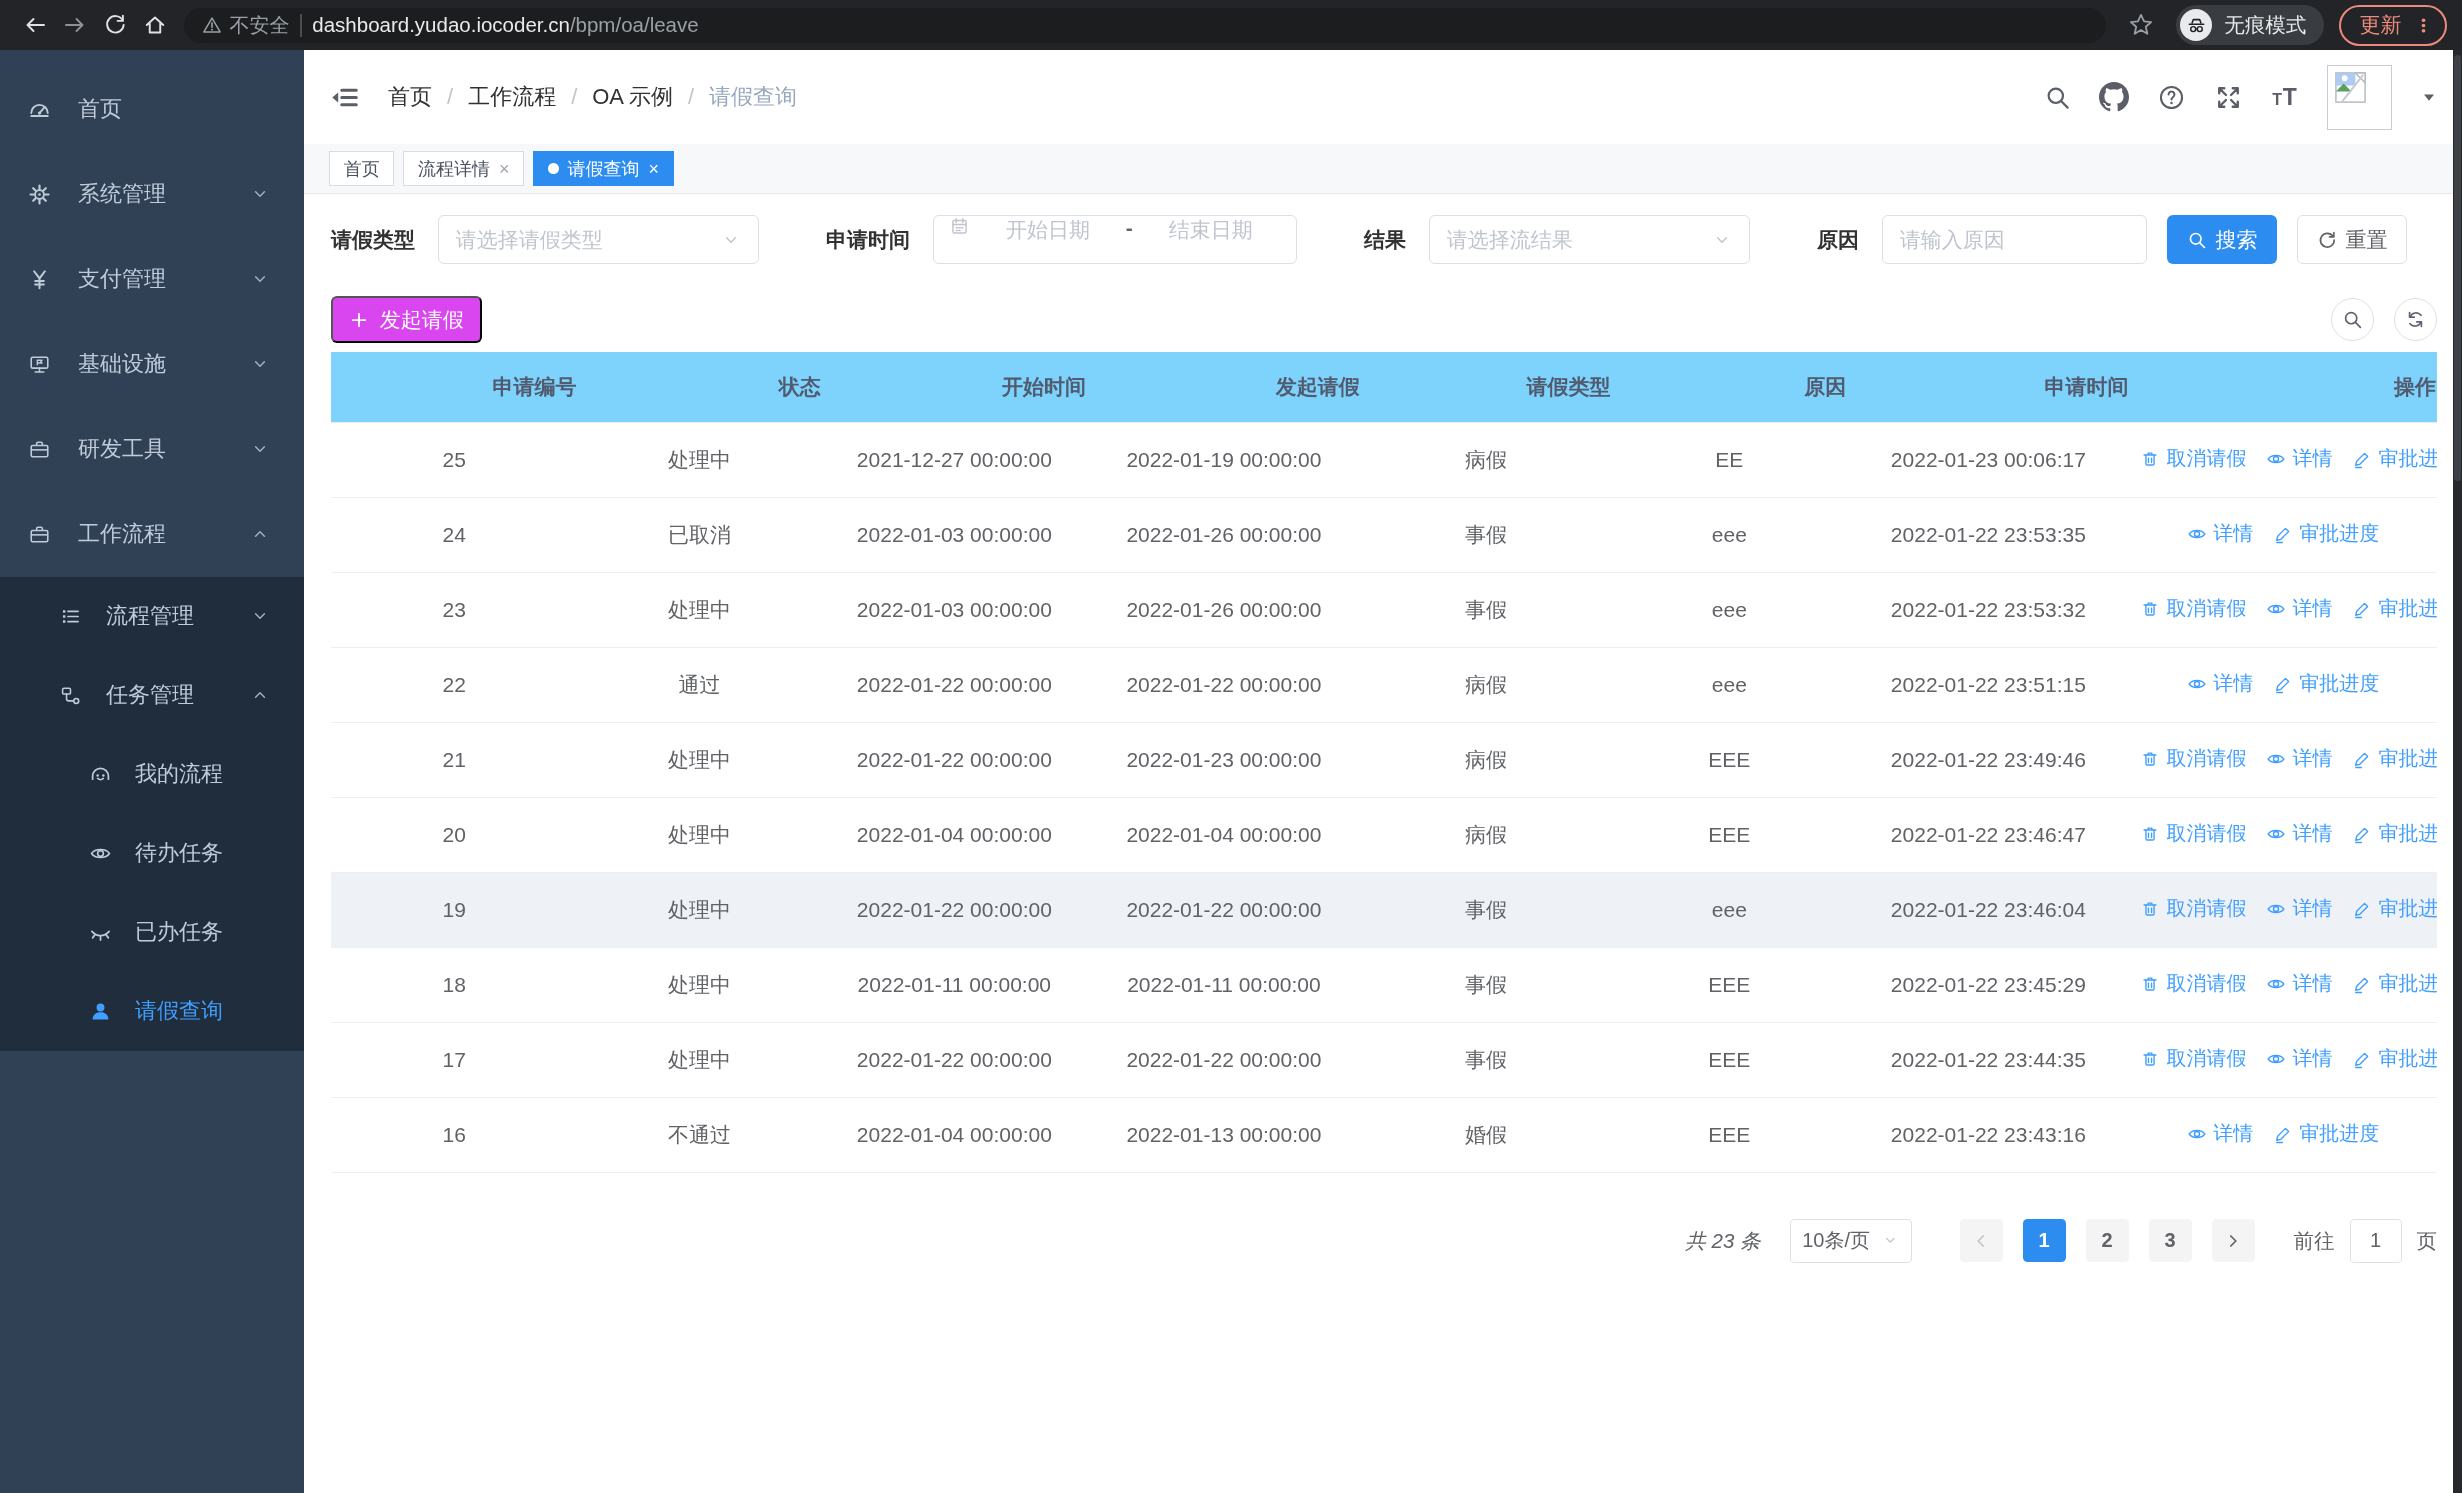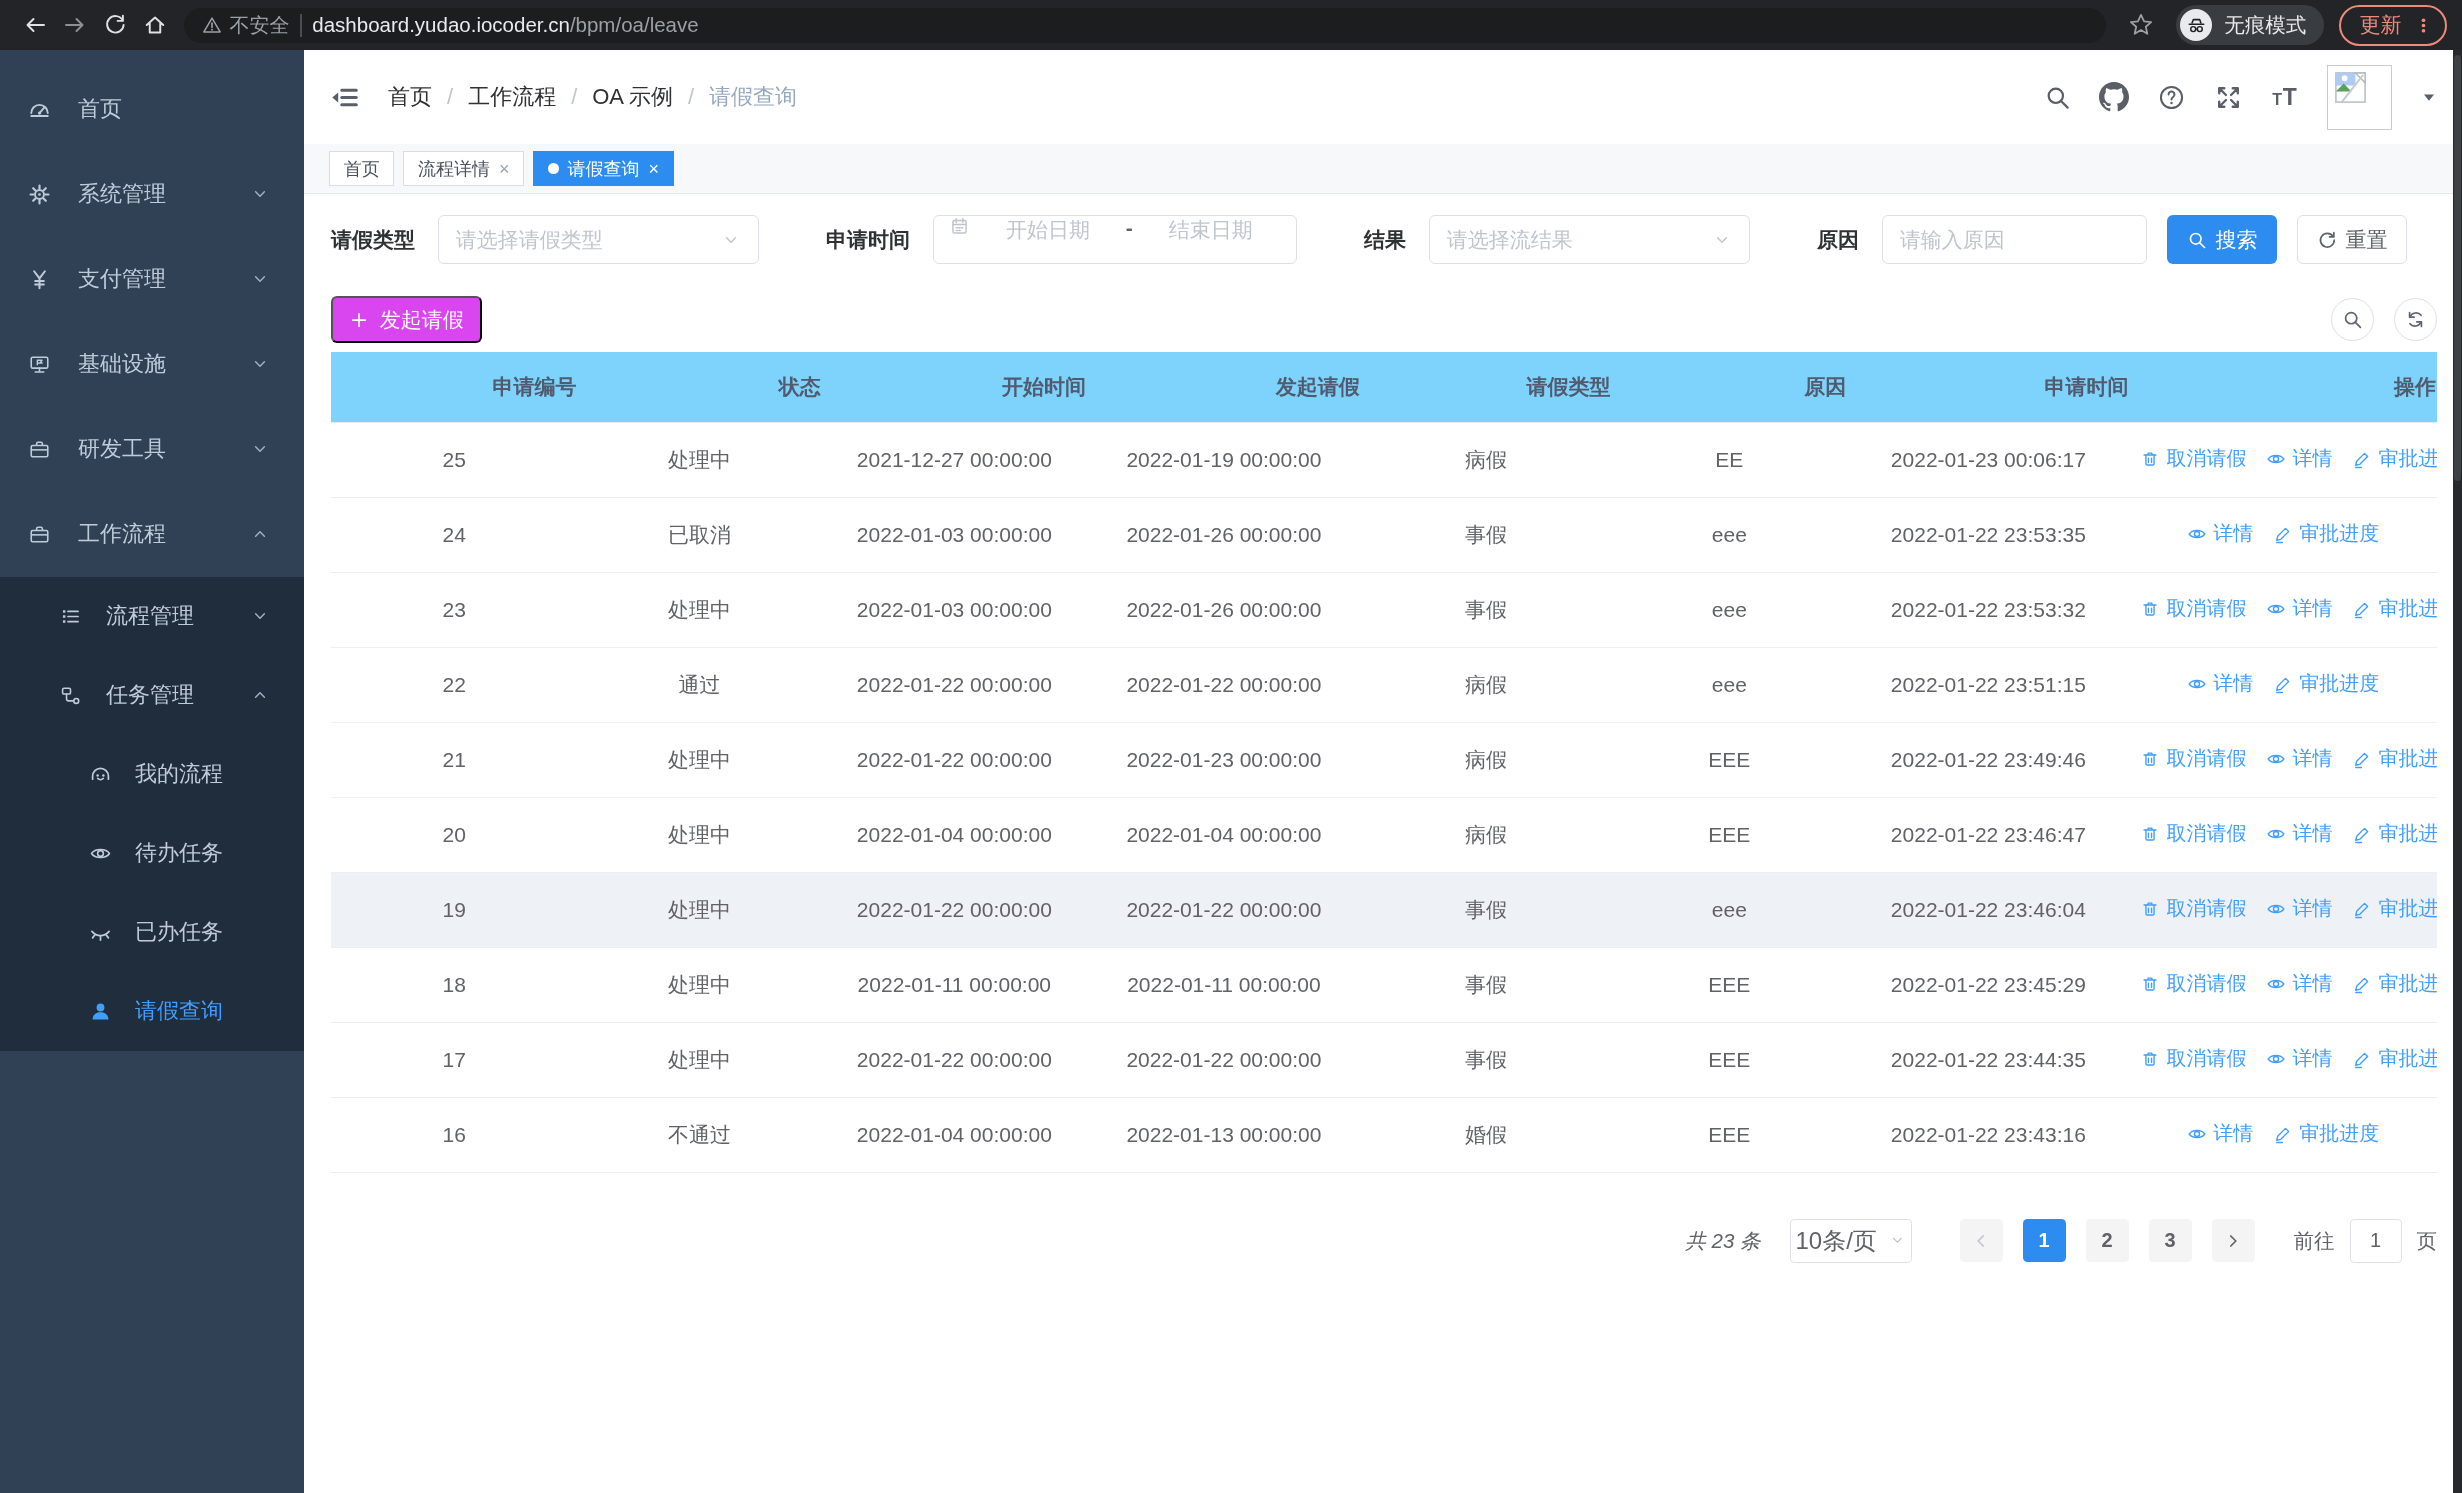--- a/index.html
+++ b/index.html
@@ -109,21 +109,21 @@
   table { width:100%; border-collapse:collapse; table-layout:fixed; }
   th { height:70px; background:#7dd3fc; color:#515a6e; font-size:21px; font-weight:bold; text-align:right; border-bottom:1.5px solid #e8eaec; }
   td { height:75px; color:#606266; font-size:21px; text-align:center; border-bottom:1.5px solid #ebeef5; white-space:nowrap; overflow:hidden; }
   tr.hl td { background:#eef1f6; }
   .op-link { color:#409eff; font-size:20px; display:inline-flex; align-items:center; gap:6px; margin:0 10px; cursor:pointer; }
   .op-link svg { width:20px; height:20px; }
 
   
   .pagination { margin-top:46px; display:flex; align-items:center; justify-content:flex-end; font-size:20.5px; color:#606266; }
   .pg-total { margin-right:29px;font-style:italic; }
-  .pg-size { width:122px; height:44px; border:1.5px solid #dcdfe6; border-radius:4.6px; background:#fff; display:flex; align-items:center; justify-content:center; gap:12px; font-size:24px; color:#606266; margin-right:38px; cursor:pointer; }
+  .pg-size { width:122px; height:44px; border:1.5px solid #dcdfe6; border-radius:4.6px; background:#fff; display:flex; align-items:center; justify-content:center; gap:12px; font-size:20px; color:#606266; margin-right:38px; cursor:pointer; }
   .pg-size svg { width:16.7px; height:16.7px; color:#c0c4cc; }
   .pg-btn { min-width:43px; height:43px; border-radius:4.6px; background:#f4f4f5; display:inline-flex; align-items:center; justify-content:center; margin:0 10px; font-size:20px; font-weight:600; color:#606266; cursor:pointer; }
   .pg-btn svg { width:20px; height:20px; }
   .pg-btn.prev { color:#c0c4cc; }
   .pg-btn.active { background:#2d8cf0; color:#fff; }
   .pg-pages { display:flex; align-items:center; }
   .pg-goto { margin-left:29px; display:flex; align-items:center; gap:15px; }
   .pg-input { width:52px; height:44px; border:1.5px solid #dcdfe6; border-radius:4.6px; text-align:center; font-size:20px; color:#606266; outline:none; font-family:inherit; }
 
   

